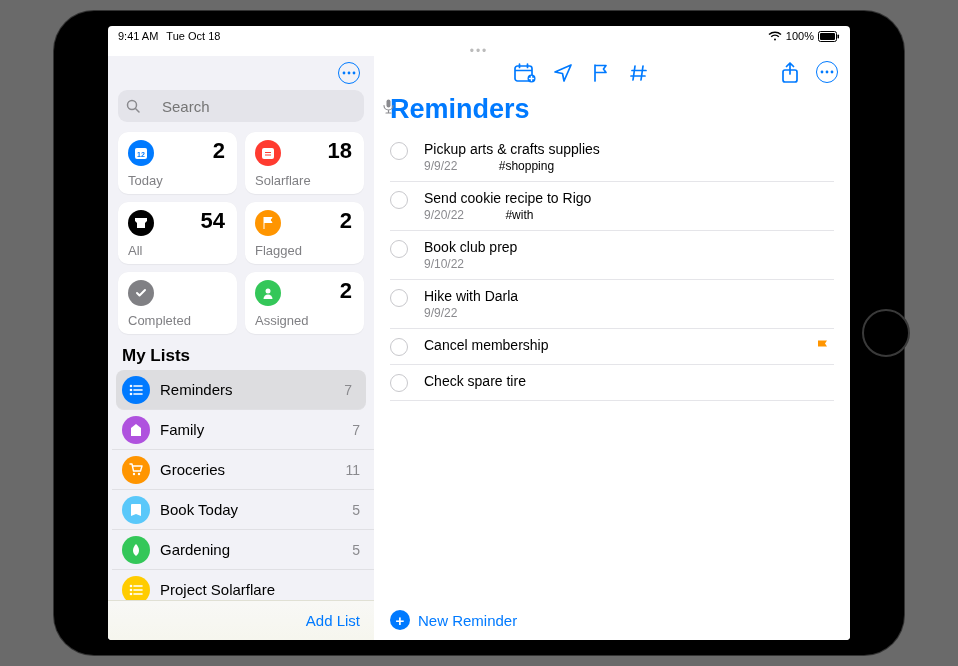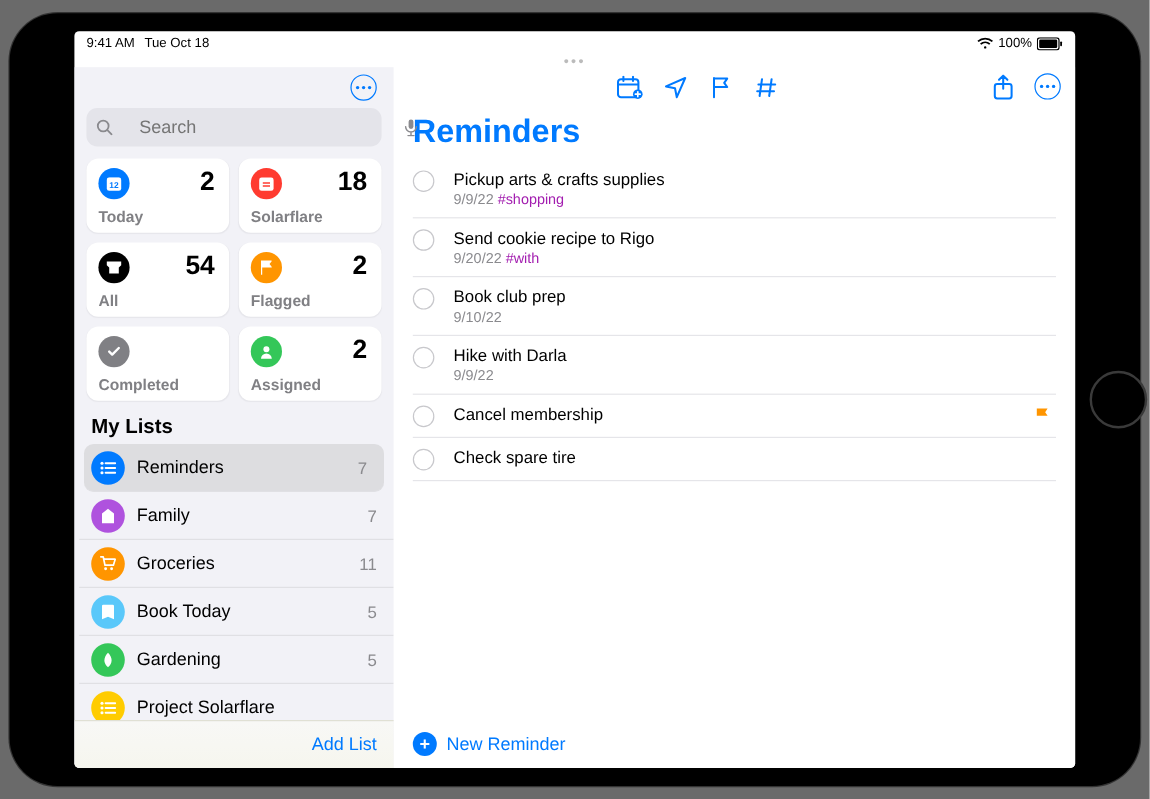--- a/index.html
+++ b/index.html
@@ -1,57 +1,57 @@
 <!DOCTYPE html>
 <html><head>
 <meta charset="utf-8">
 <style>
   * { box-sizing: border-box; margin: 0; padding: 0; font-family: -apple-system, "Helvetica Neue", Arial, sans-serif; }
   body { background: #6a6a6a; display: flex; align-items: center; justify-content: center; width: 958px; height: 666px; }
-  .ipad-frame { width: 942px; height: 644px; background: #000; border-radius: 40px; position: relative; box-shadow: 0 0 0 1px #333; }
+  .ipad-frame { width: 850px; height: 644px; background: #000; border-radius: 40px; position: relative; box-shadow: 0 0 0 1px #333; }
   .home-indicator { position:absolute; right:18px; top:50%; transform:translate(50%,-50%); width:48px; height:48px; border:2px solid #3a3a3a; border-radius:50%; background:#000; }
   .screen { position:absolute; top:15px; left:54px; right:54px; bottom:15px; background:#fff; border-radius:4px; overflow:hidden; display:flex; flex-direction:column; }
   .status-bar { height:20px; display:flex; align-items:center; justify-content:space-between; padding:0 10px; font-size:11px; font-weight:500; color:#000; }
   .status-left { display:flex; gap:8px; }
   .status-right { display:flex; gap:4px; align-items:center;justify-content:center; }
   .multitask { text-align:center; color:#bbb; font-size:12px; letter-spacing:2px; line-height:10px; height:10px; }
   .content { flex:1; display:flex; min-height:0; }
   
   .sidebar { width:266px; background:#f2f2f7; display:flex; flex-direction:column; position:relative; }
   .sidebar-top { padding:4px 10px 0 10px; }
   .sidebar-top-row { display:flex; justify-content:flex-end; padding:2px 4px 6px 4px;}
   .more-circle { width:22px; height:22px; border:1.5px solid #007aff; border-radius:50%; display:flex; align-items:center; justify-content:center; color:#007aff; font-size:12px; letter-spacing:-1px; }
   .search-wrap { background:#e4e4ea; border-radius:9px; height:32px; display:flex; align-items:center; padding:0 8px; gap:22px; }
   .search-wrap input { flex:1; border:none; background:transparent; font-size:15px; color:#8a8a8e; outline:none; }
   .smart-grid { display:grid; grid-template-columns:1fr 1fr; gap:8px; padding:10px; }
   .smart-card { background:#fff; border-radius:10px; padding:8px 10px 6px 10px; height:62px; position:relative; box-shadow:0 0.5px 1px rgba(0,0,0,.05); }
   .smart-icon { width:26px;height:26px;border-radius:50%; display:flex;align-items:center;justify-content:center; }
   .smart-count { position:absolute; top:6px; right:12px; font-size:22px; font-weight:700; }
-  .smart-label { position:absolute; bottom:6px; left:10px; font-size:13px; color:#808084;font-weight:bold; }
+  .smart-label { position:absolute; bottom:6px; left:10px; font-size:13px; color:#808084; }
   .section-title { font-size:17px; font-weight:700; padding:2px 14px 4px 14px; }
   .lists { flex:1; overflow:hidden; }
   .list-row { display:flex; align-items:center; height:40px; padding:0 14px 0 10px; gap:10px; border-bottom:.5px solid #e0e0e4; margin-left:4px; }
   .list-row.selected { background:#dddde0; border-radius:8px; margin:0 8px; padding-left:6px; }
   .list-icon { width:28px;height:28px;border-radius:50%;display:flex;align-items:center;justify-content:center;flex-shrink:0; }
   .list-name { flex:1; font-size:15px; }
   .list-count { font-size:14px; color:#8a8a8e; }
   .sidebar-footer { height:40px; display:flex; justify-content:flex-end; align-items:center; padding:0 14px; background:linear-gradient(#f8f8f6,#f6f6ee); border-top:.5px solid #e0e0d4; font-size:15px; color:#007aff; }
   
   .main { flex:1; display:flex; flex-direction:column; background:#fff; }
   .toolbar { height:34px; display:flex; justify-content:space-between; padding:0 12px; align-items:center; }
   .toolbar-group { display:flex; gap:14px; }
   .tb-icon { width:24px; height:24px; display:flex; align-items:center; justify-content:center; color:#007aff; }
   .main-title { font-size:27px; font-weight:700; color:#007aff; padding:4px 16px 8px 16px; }
   .reminder-list { padding:0 16px; }
   .reminder-row { display:flex; gap:16px; padding:8px 0; border-bottom:.5px solid #e5e5e9; align-items:flex-start; position:relative; }
   .radio { width:18px;height:18px;border:1.5px solid #c8c8cc;border-radius:50%;flex-shrink:0;margin-top:1px; }
   .rem-body { flex:1; }
   .rem-title { font-size:14px; color:#000; }
   .rem-sub { font-size:12px; color:#8a8a8e; margin-top:2px; }
-  .rem-tag { color:#a21caf; }
+  .rem-tag { color:#000000;margin-left:38px; }
   .rem-flag { position:absolute; right:4px; top:10px; color:#ff9500; font-size:14px; }
   .main-footer { margin-top:auto; height:40px; display:flex; align-items:center; gap:8px; padding:0 16px; color:#007aff; font-size:15px; font-weight:500; }
   .plus-circle { width:20px;height:20px;border-radius:50%;background:#007aff;color:#fff;display:flex;align-items:center;justify-content:center;font-size:15px;font-weight:700; }
   svg { display:block; }
 </style>
 </head>
 <body>
 
 <div class="ipad-frame">
   <div class="home-indicator"></div>

